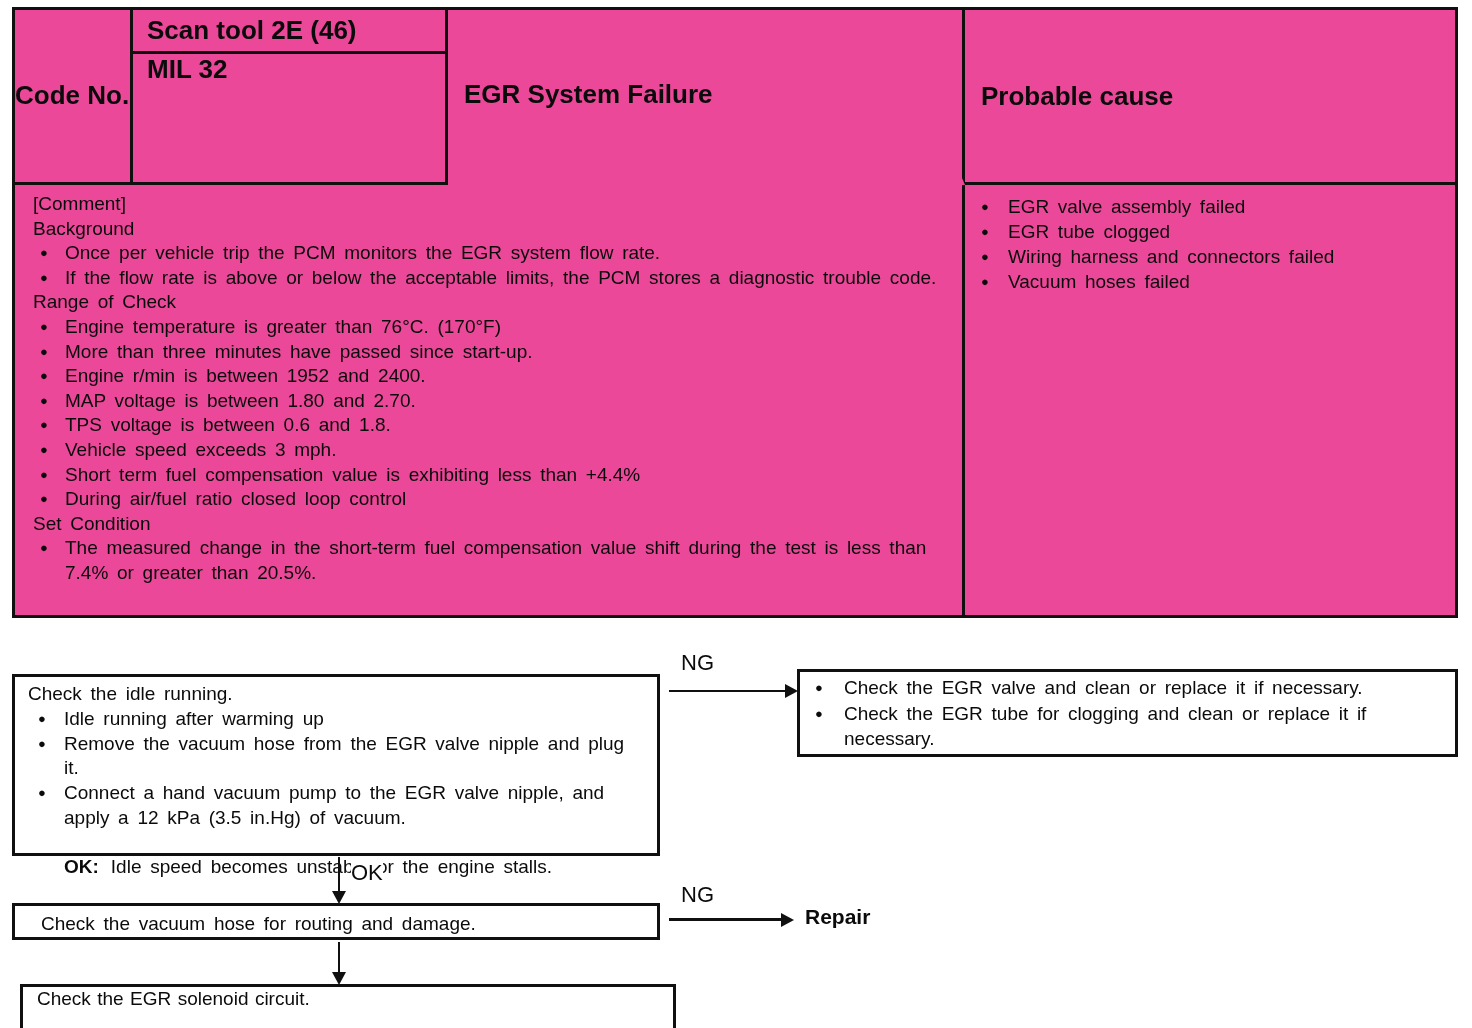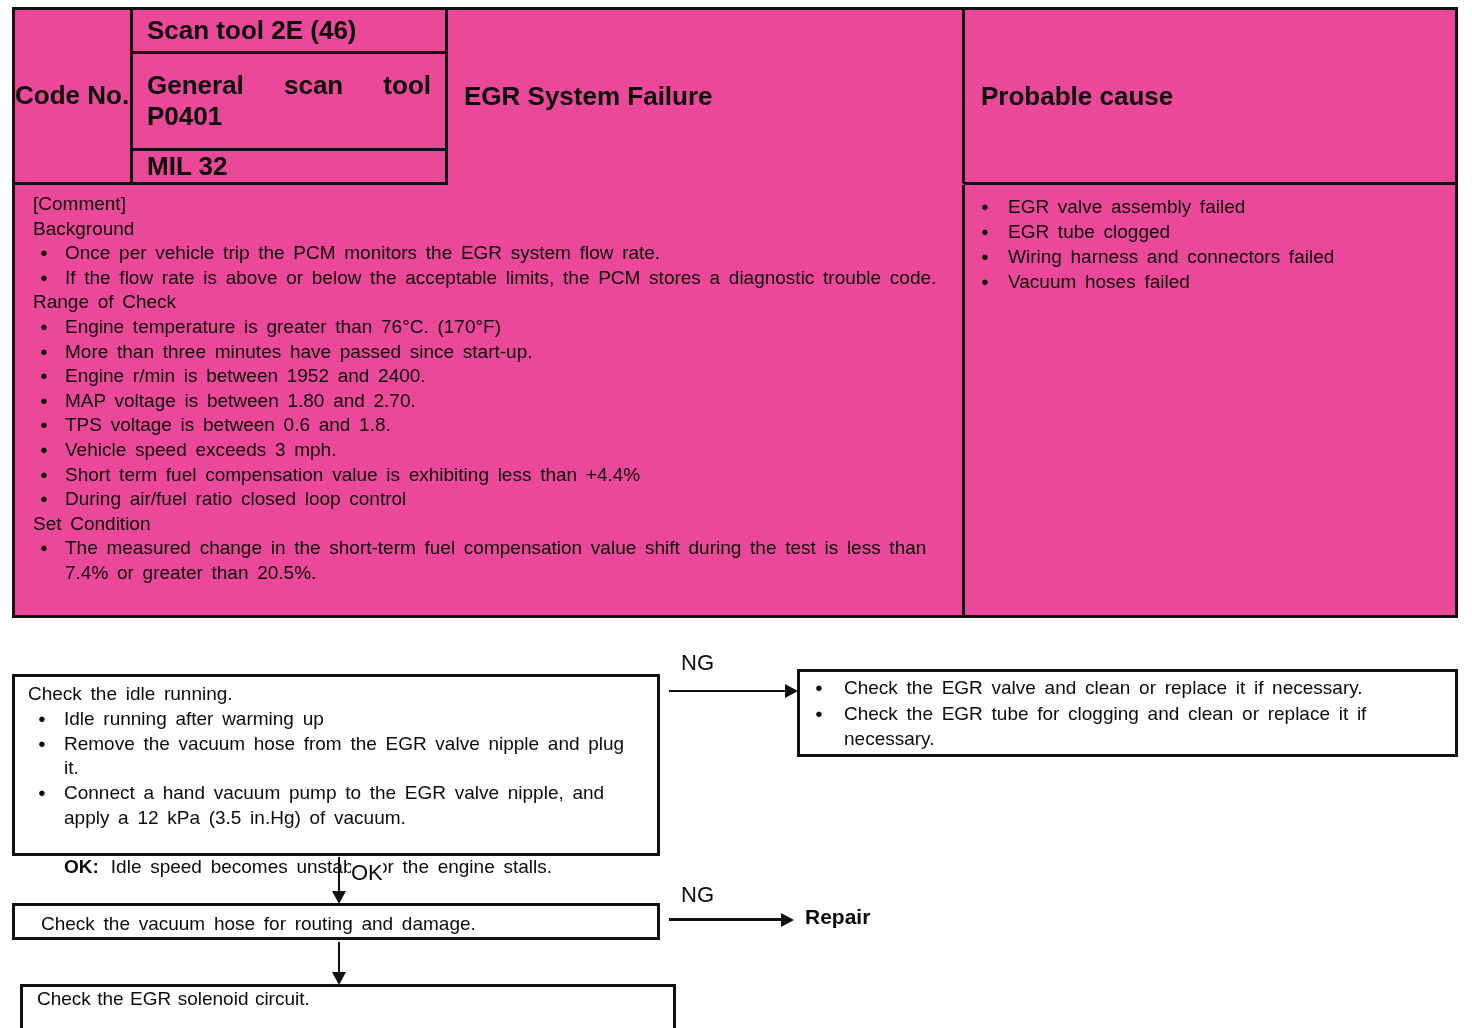--- a/index.html
+++ b/index.html
@@ -35,21 +35,21 @@
     display:flex; flex-direction:column;
     font-size:26px; font-weight:bold;
   }
   .subrow { display:flex; align-items:center; padding:0 14px; }
   .subrow-1 { height:44px; border-bottom:3px solid #101010; }
   .subrow-2 { flex:1; border-bottom:3px solid #101010; line-height:1.2; }
   .subrow-2 .just { width:100%; text-align:justify; }
   .subrow-3 { height:31px; }
   .cell-egr {
     grid-column:3; grid-row:1;
-    border-right:3px solid #101010; border-bottom:2px solid #ec4899;
+    border-right:3px solid #101010; border-bottom:7px solid #ec4899;
     display:flex; align-items:center; padding-left:16px;
     font-size:26px; font-weight:bold;
   }
   .cell-probable {
     grid-column:4; grid-row:1;
     border-bottom:3px solid #101010;
     display:flex; align-items:center; padding-left:16px;
     font-size:26px; font-weight:bold;
   }
   .cell-comment {
@@ -112,23 +112,20 @@
 <div class="dtc-table">
 
   <div class="cell cell-code">
     <span>Code No.</span>
   </div>
 
   <div class="cell cell-codes">
     <div class="subrow subrow-1">
       <span>Scan tool 2E (46)</span>
     </div>
-    <div class="subrow subrow-2">
-      <span class="just">General scan tool P0401</span>
-    </div>
     <div class="subrow subrow-3">
       <span>MIL 32</span>
     </div>
   </div>
 
   <div class="cell cell-egr">
     <span>EGR System Failure</span>
   </div>
 
   <div class="cell cell-probable">

